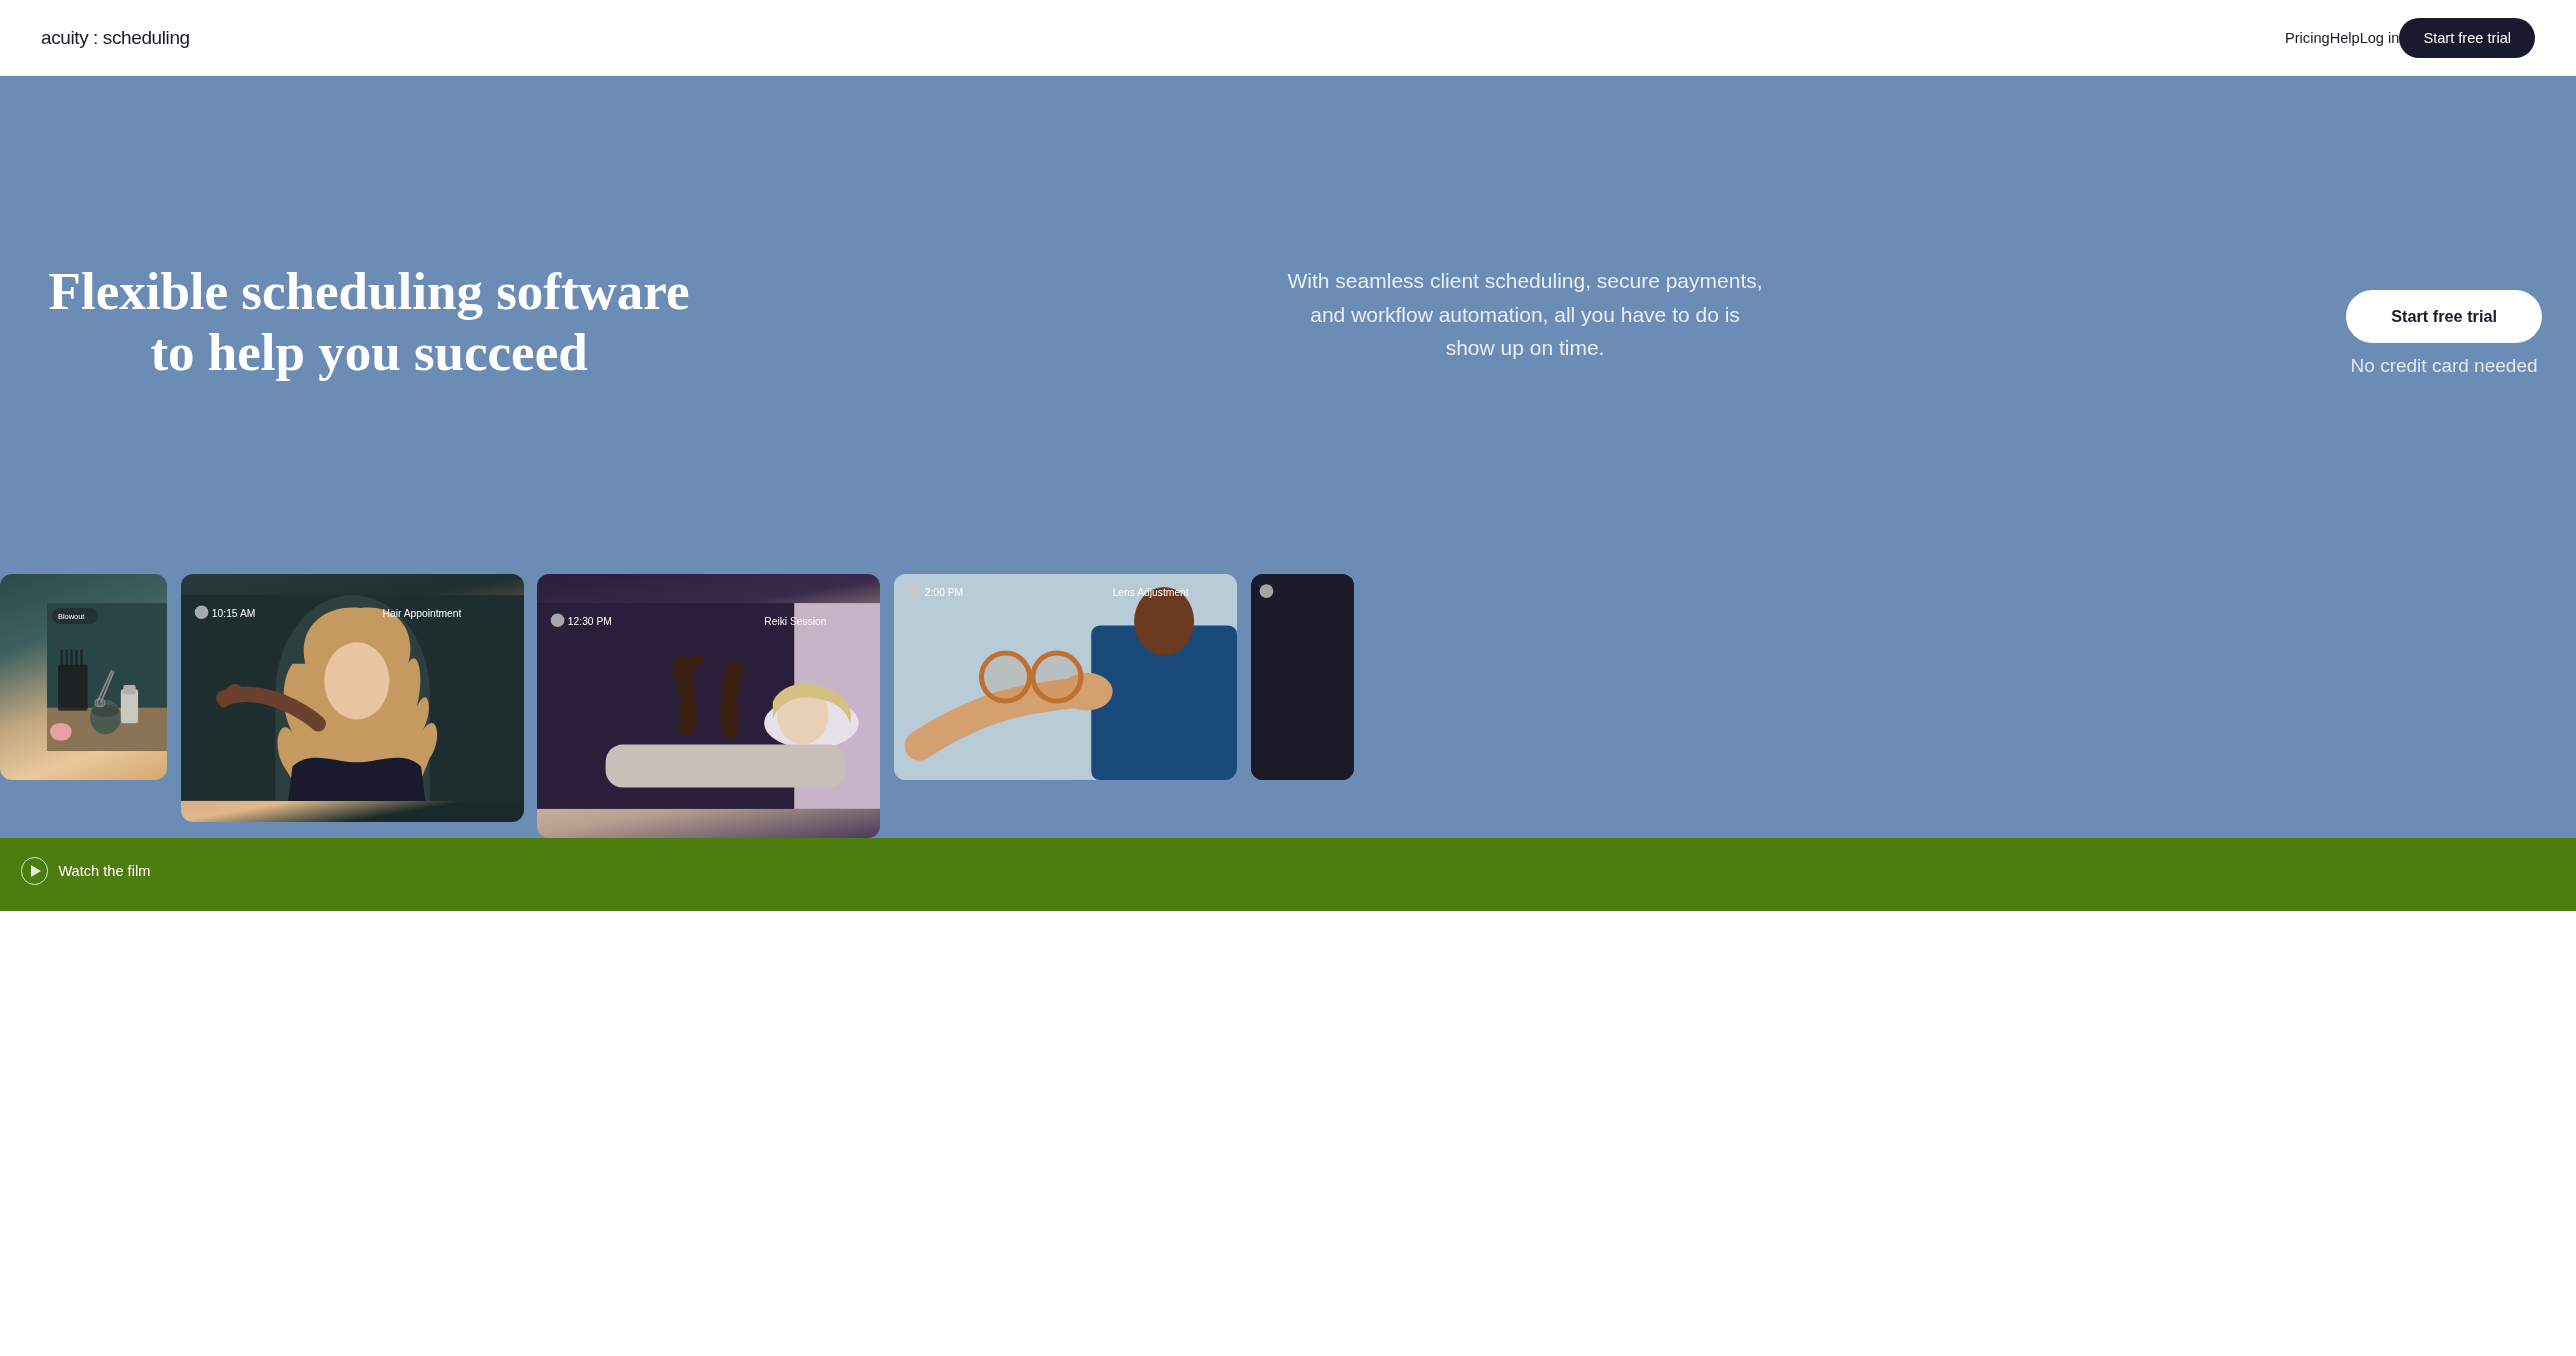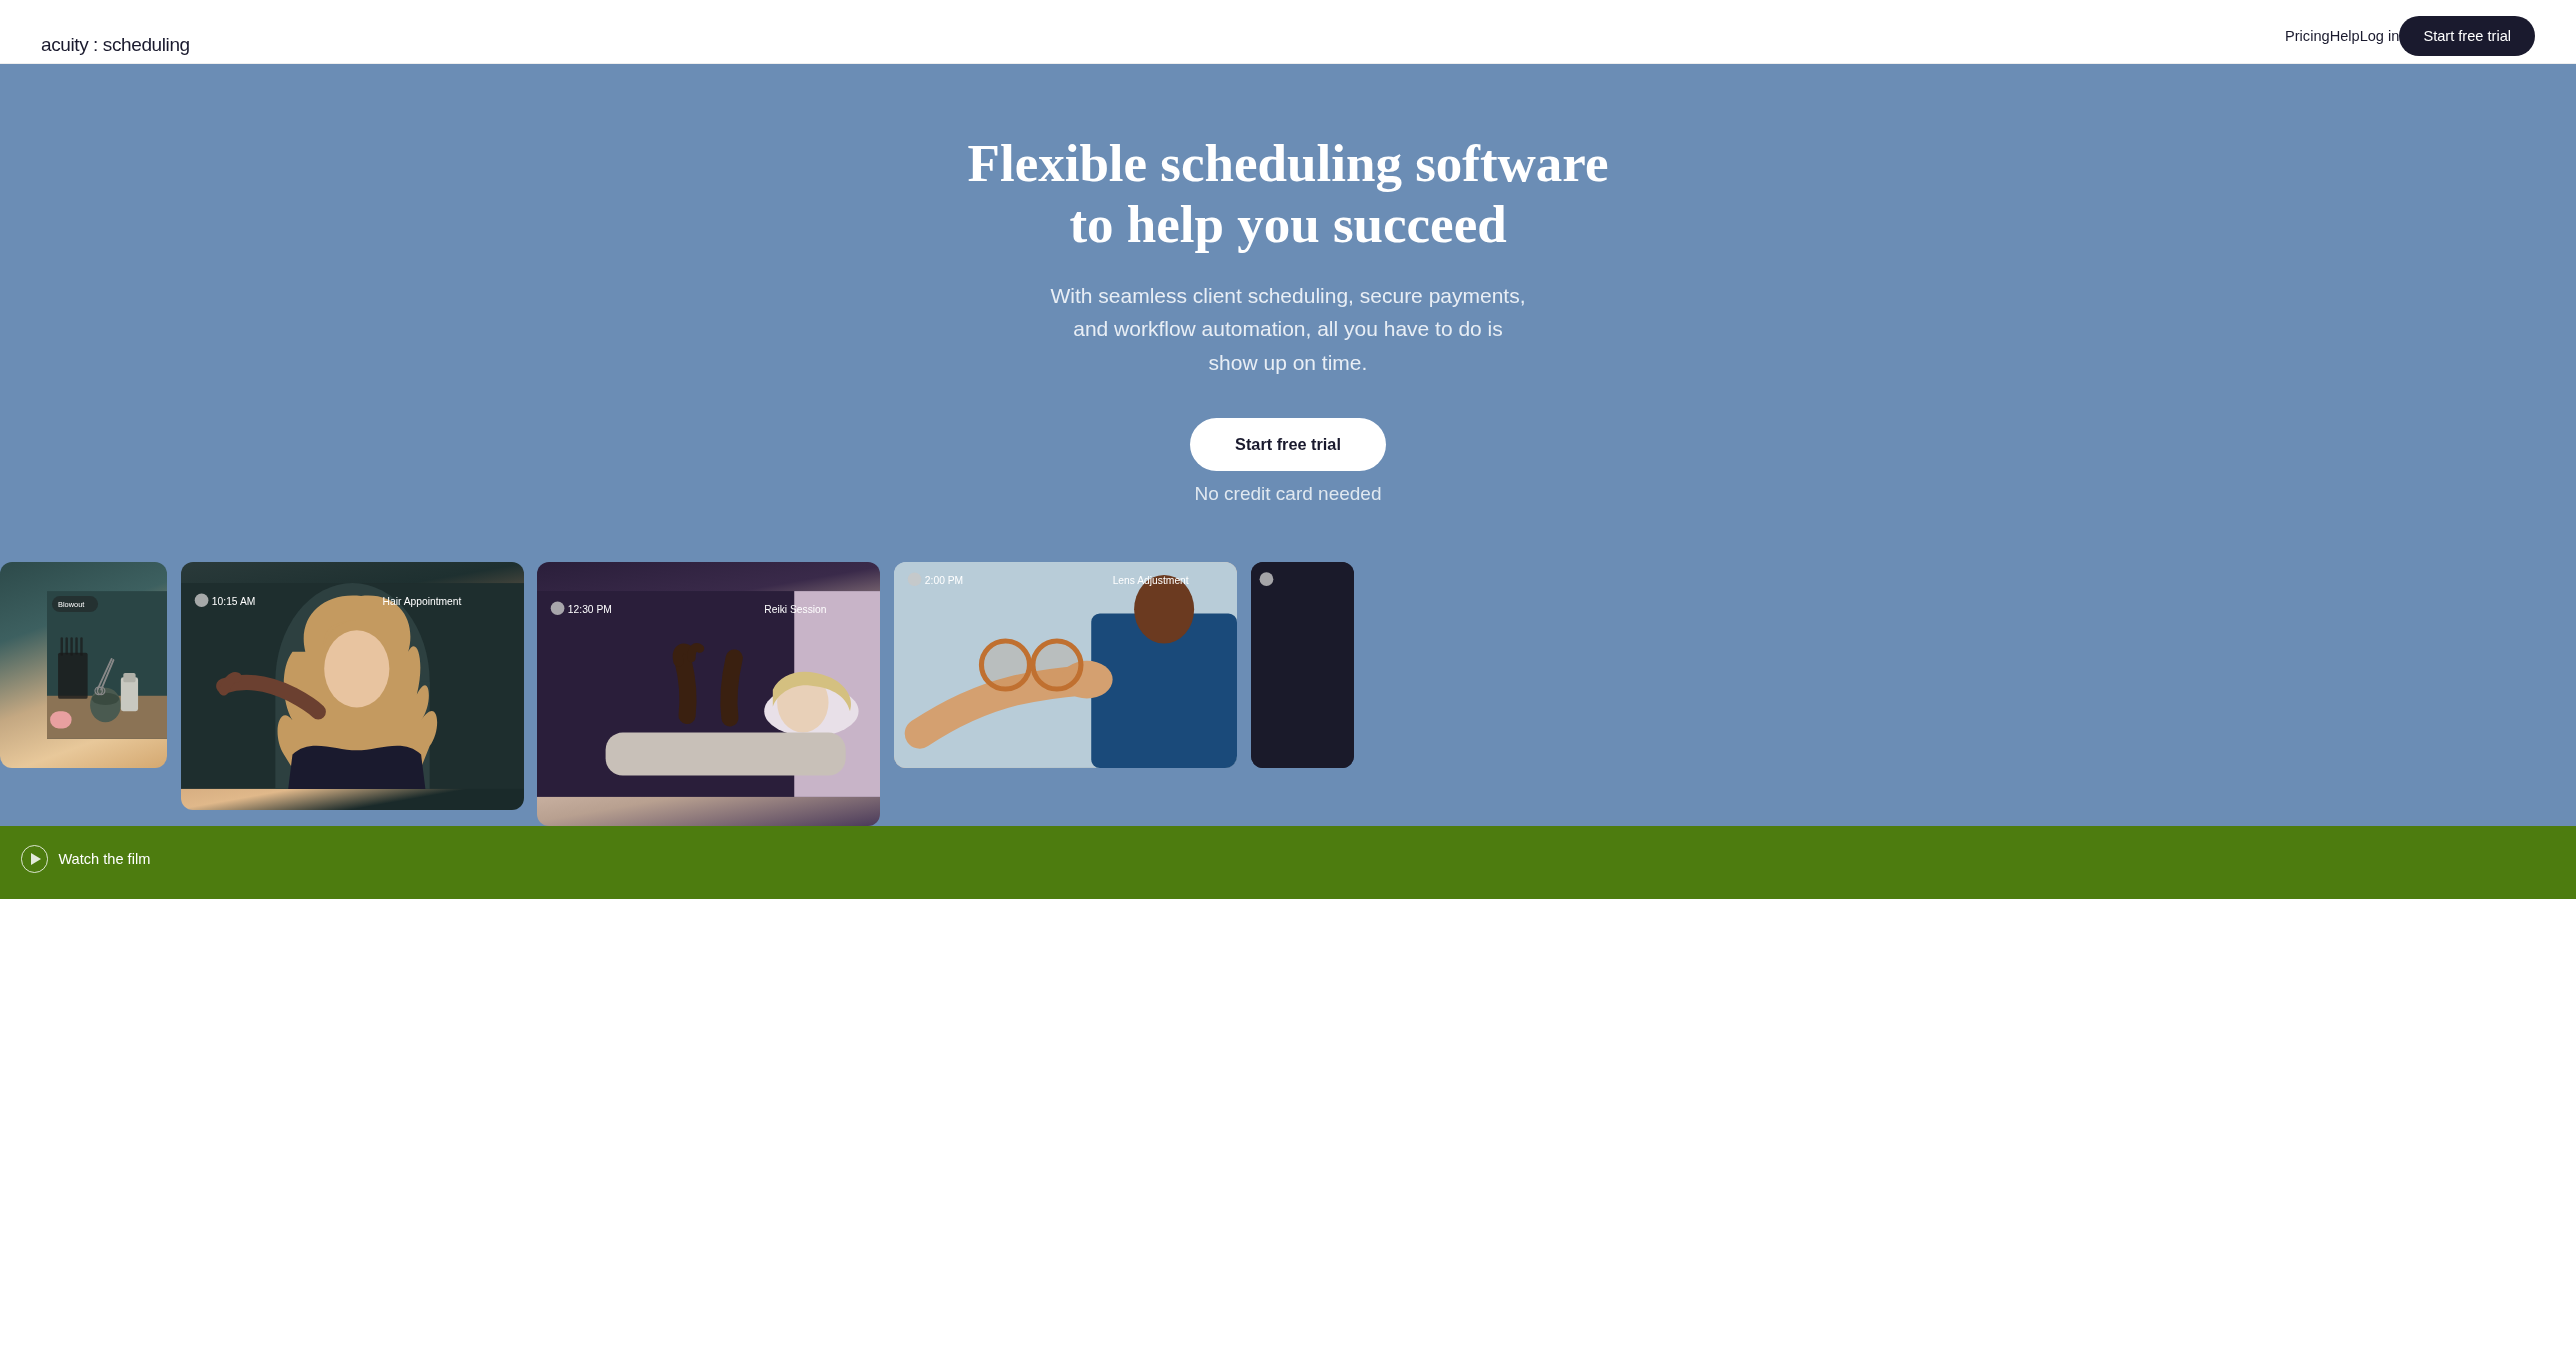--- a/index.html
+++ b/index.html
@@ -10,24 +10,24 @@
 
     body {
       font-family: -apple-system, BlinkMacSystemFont, 'Segoe UI', Helvetica, Arial, sans-serif;
       background: #fff;
       overflow-x: hidden;
     }
 
     
     .navbar {
       display: flex;
-      align-items: flex-end;
+      align-items: center;
       justify-content: space-between;
-      padding: 7px 41px;
-      height: 64px;
+      padding: 0 41px;
+      height: 76px;
       background: #fff;
       border-bottom: 0.9px solid #eee;
       position: relative;
       z-index: 10;
     }
 
     .nav-logo {
       font-size: 19px;
       font-weight: 500;
       color: #1a1a2e;
@@ -57,23 +57,23 @@
       font-weight: 500;
       cursor: pointer;
       white-space: nowrap;
     }
 
     
     .hero {
       background: #6b8db5;
       min-height: 498px;
       display: flex;
-      flex-direction: column;
-      align-items: center;
-      justify-content: flex-start;
+      flex-direction: row;
+      align-items: center;
+      justify-content: space-between;
       padding: 69px 34px 52px;
       text-align: center;
       position: relative;
     }
 
     .hero-title {
       font-size: 53px;
       font-weight: 700;
       color: #fff;
       line-height: 1.15;

